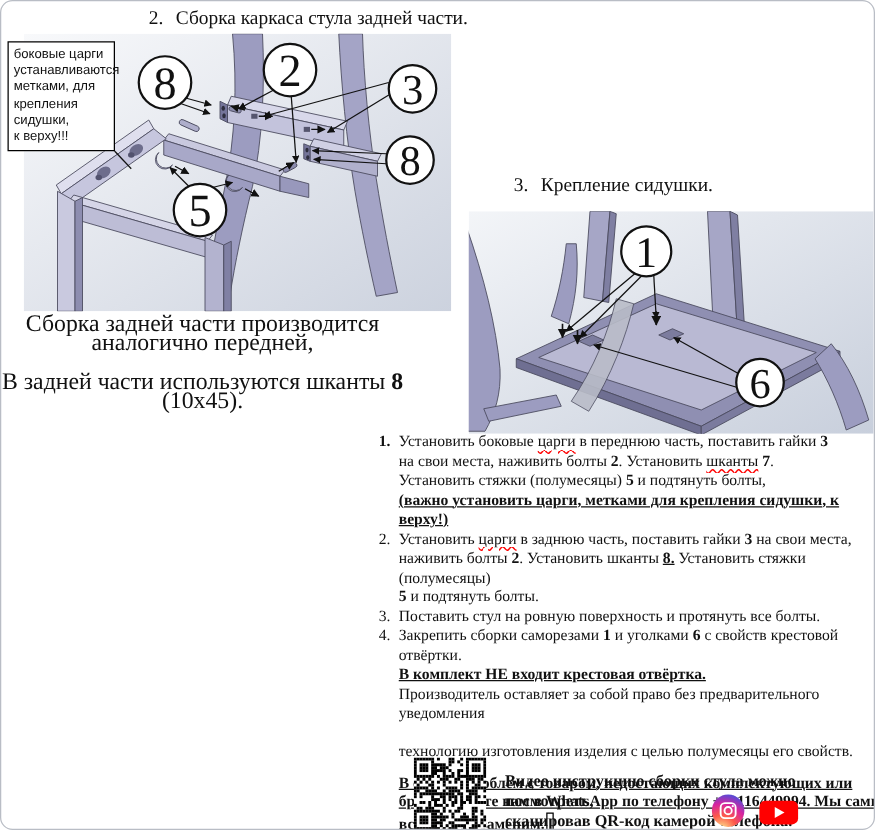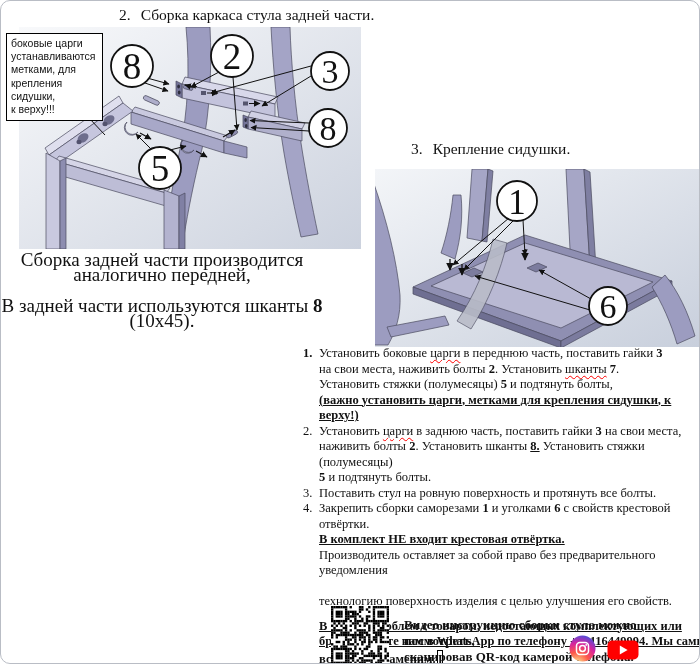--- a/index.html
+++ b/index.html
@@ -7,21 +7,21 @@
     position:relative;width:700px;height:664px;background:#fff;
     border:1px solid #b9bdc5;border-radius:10px;overflow:hidden;
     font-family:"Liberation Serif",serif;color:#111;box-sizing:border-box;
   }
   .abs{position:absolute;}
   
   .sec-title{font-size:15.5px;white-space:nowrap;}
   .sec-title .num{display:inline-block;margin-right:10px;}
   
   .note-box{
-    left:5px;top:32px;width:97px;box-sizing:border-box;
+    left:5px;top:32px;width:86px;box-sizing:border-box;
     border:1px solid #000;background:#fff;padding:3px 4px 4px 4px;
     font-family:"Liberation Sans",sans-serif;font-size:10.5px;line-height:13.2px;
     z-index:3;
   }
   
   .caption{left:0;top:251px;width:322px;text-align:center;font-size:19px;line-height:15.2px;}
   
   .instructions{left:296px;top:345px;width:408px;font-size:12.5px;line-height:15.5px;}
   .instr-item{display:flex;align-items:flex-start;}
   .instr-item .inum{flex:0 0 22px;padding-left:6px;box-sizing:border-box;}
@@ -244,21 +244,21 @@
       <span class="itext"><span>Поставить стул на ровную поверхность и протянуть все болты.</span></span>
     </div>
     <div class="instr-item">
       <span class="inum">4.</span>
       <span class="itext"><span>Закрепить сборки саморезами </span><span class="b">1</span><span> и уголками </span><span class="b">6</span><span> с свойств крестовой</span><br><span>отвёртки.</span></span>
     </div>
     <div class="para">
       <span><span class="b u">В комплект НЕ входит крестовая отвёртка.</span></span>
     </div>
     <div class="para">
-      <span><span>Производитель оставляет за собой право без предварительного уведомления</span><br><br><span>технологию поверхность изделия с целью улучшения его свойств.</span></span>
+      <span><span>Производитель оставляет за собой право без предварительного уведомления</span><br><br><span>технологию изготовления изделия с целью полумесяцы его свойств.</span></span>
     </div>
     <div class="gap8"></div>
     <div class="para">
       <span><span class="b u">В случае проблем с товаром, недостающих комплектующих или</span><br><span class="b u">брака пишите нам в WhatsApp по телефону +79116449994. Мы сами</span><br><span class="b u">всё быстро заменим.</span></span><span class="cursor-box"></span>
     </div>
   </div>
 
   <svg class="abs qr-wrap" width="58" height="58" viewBox="0 0 58 58">
     <rect x="0" y="0" width="58" height="58" fill="#fff"></rect>
     <g id="qr-modules" fill="#000">

